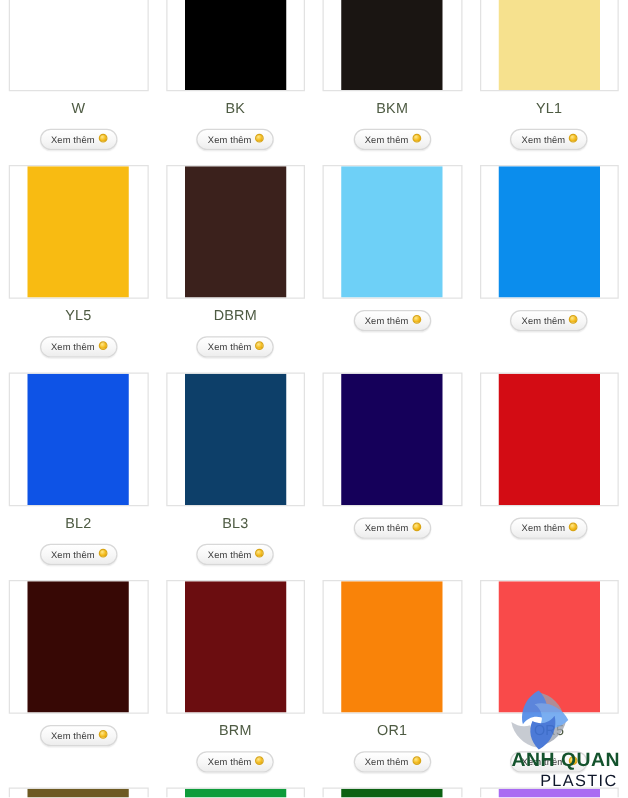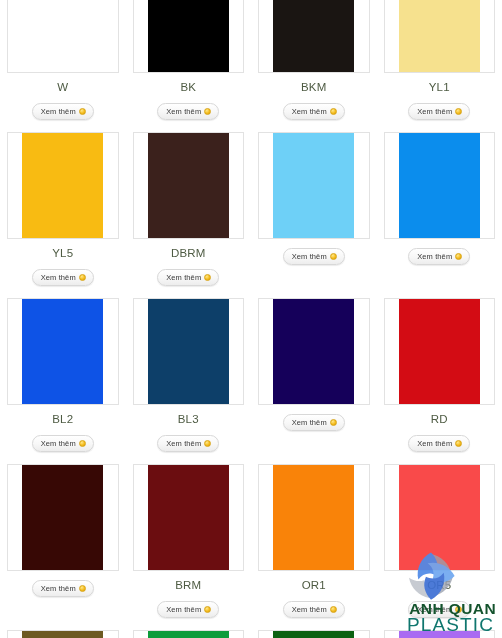--- a/index.html
+++ b/index.html
@@ -65,21 +65,21 @@
     color: #4e5b43;
     letter-spacing: 0.2px;
     margin-top: 8px;
     white-space: nowrap;
   }
 
   .more-btn {
     margin-top: 9px;
     margin-bottom: 12px;
     display: inline-flex;
-    align-items: center;
+    align-items: flex-start;
     gap: 3px;
     padding: 3px 7px 3px 8px;
     border: 1px solid #d8d8d8;
     border-radius: 9px;
     background: linear-gradient(to bottom, #ffffff 0%, #f7f7f7 55%, #ededed 100%);
     box-shadow: 0 1px 1px rgba(0,0,0,0.08);
     cursor: pointer;
     white-space: nowrap;
   }
 
@@ -127,22 +127,22 @@
     font-weight: bold;
     color: #14532d;
     letter-spacing: 0.4px;
     line-height: 17px;
   }
 
   #watermark .wm-sub {
     position: absolute;
     right: 2px;
     top: 68px;
-    font-size: 19px;
-    color: #0f766e;
+    font-size: 13px;
+    color: #0f172a;
     letter-spacing: 1.1px;
     line-height: 15px;
   }
 </style>
 </head>
 <body>
 
 <div id="page">
 
   <div id="grid">
@@ -250,21 +250,20 @@
         </div>
         <div class="more-btn">
           <span class="btn-text">Xem thêm</span>
           <span class="btn-icon"></span>
         </div>
       </div>
       <div class="cell">
         <div class="card">
           <div class="swatch" style="background: rgb(211, 12, 20);"></div>
         </div>
-        <div class="label">RD</div>
         <div class="more-btn">
           <span class="btn-text">Xem thêm</span>
           <span class="btn-icon"></span>
         </div>
       </div>
       <div class="cell">
         <div class="card">
           <div class="swatch" style="background: rgb(55, 8, 5);"></div>
         </div>
         <div class="more-btn">

